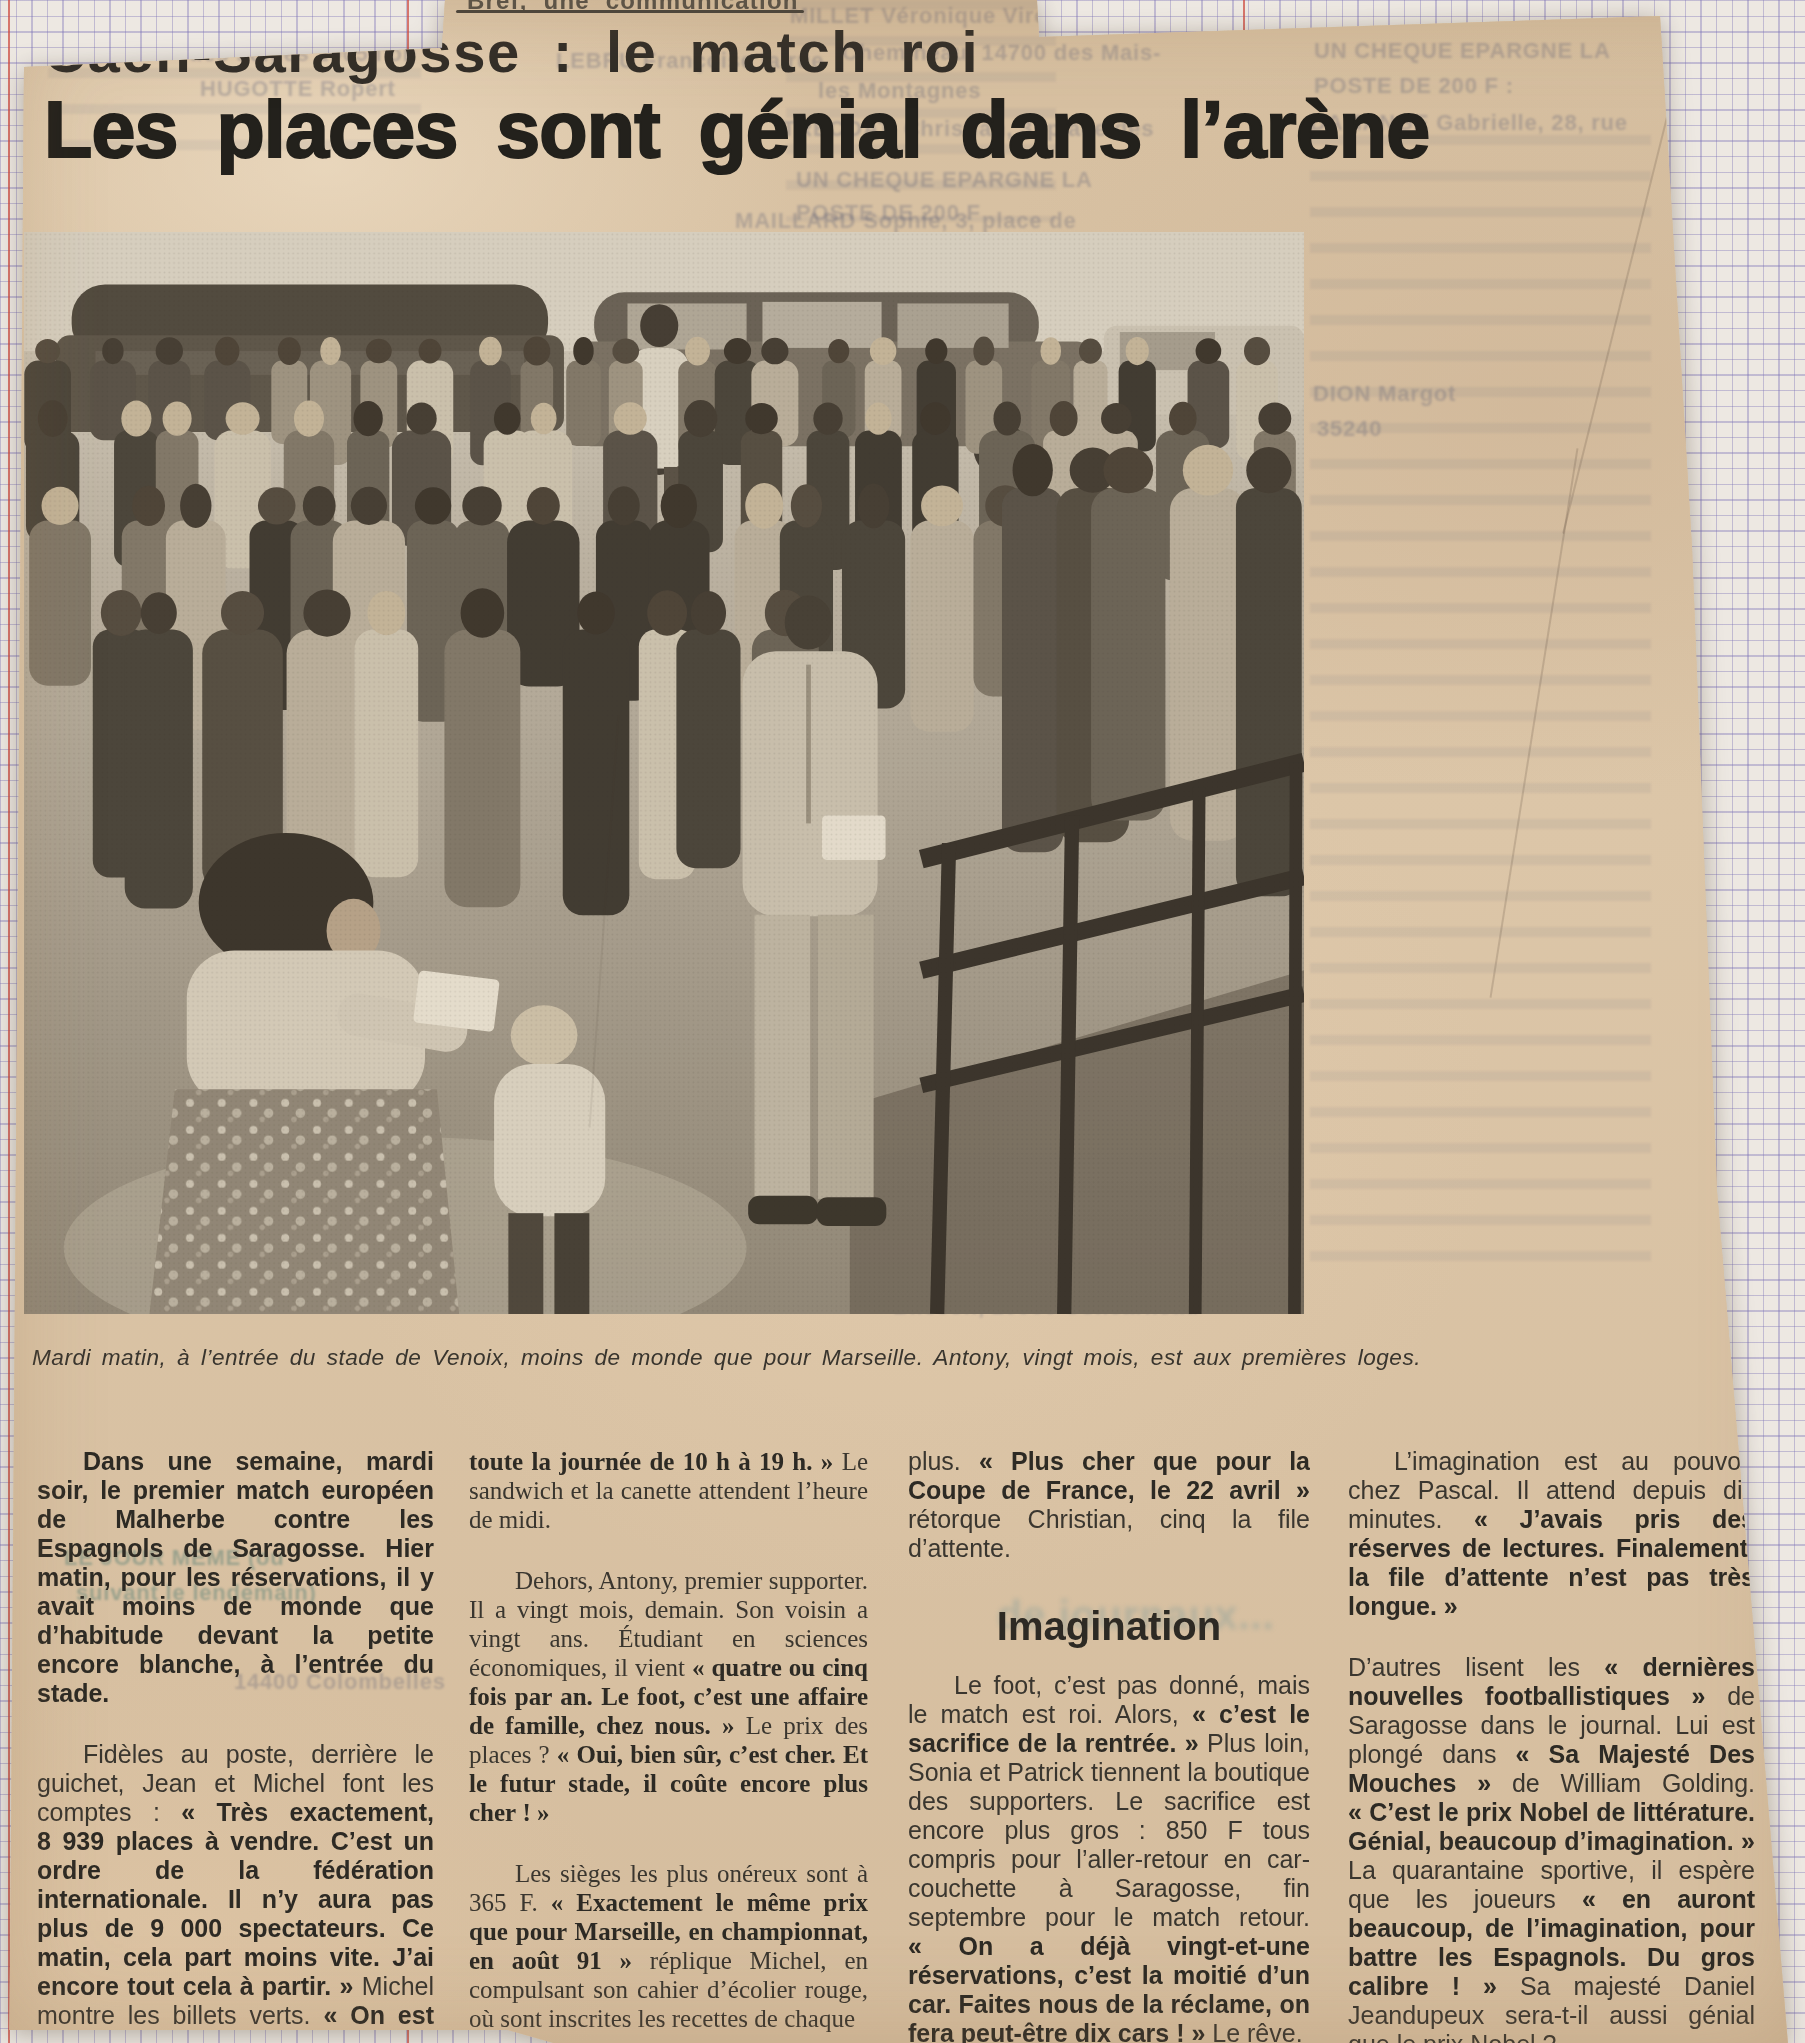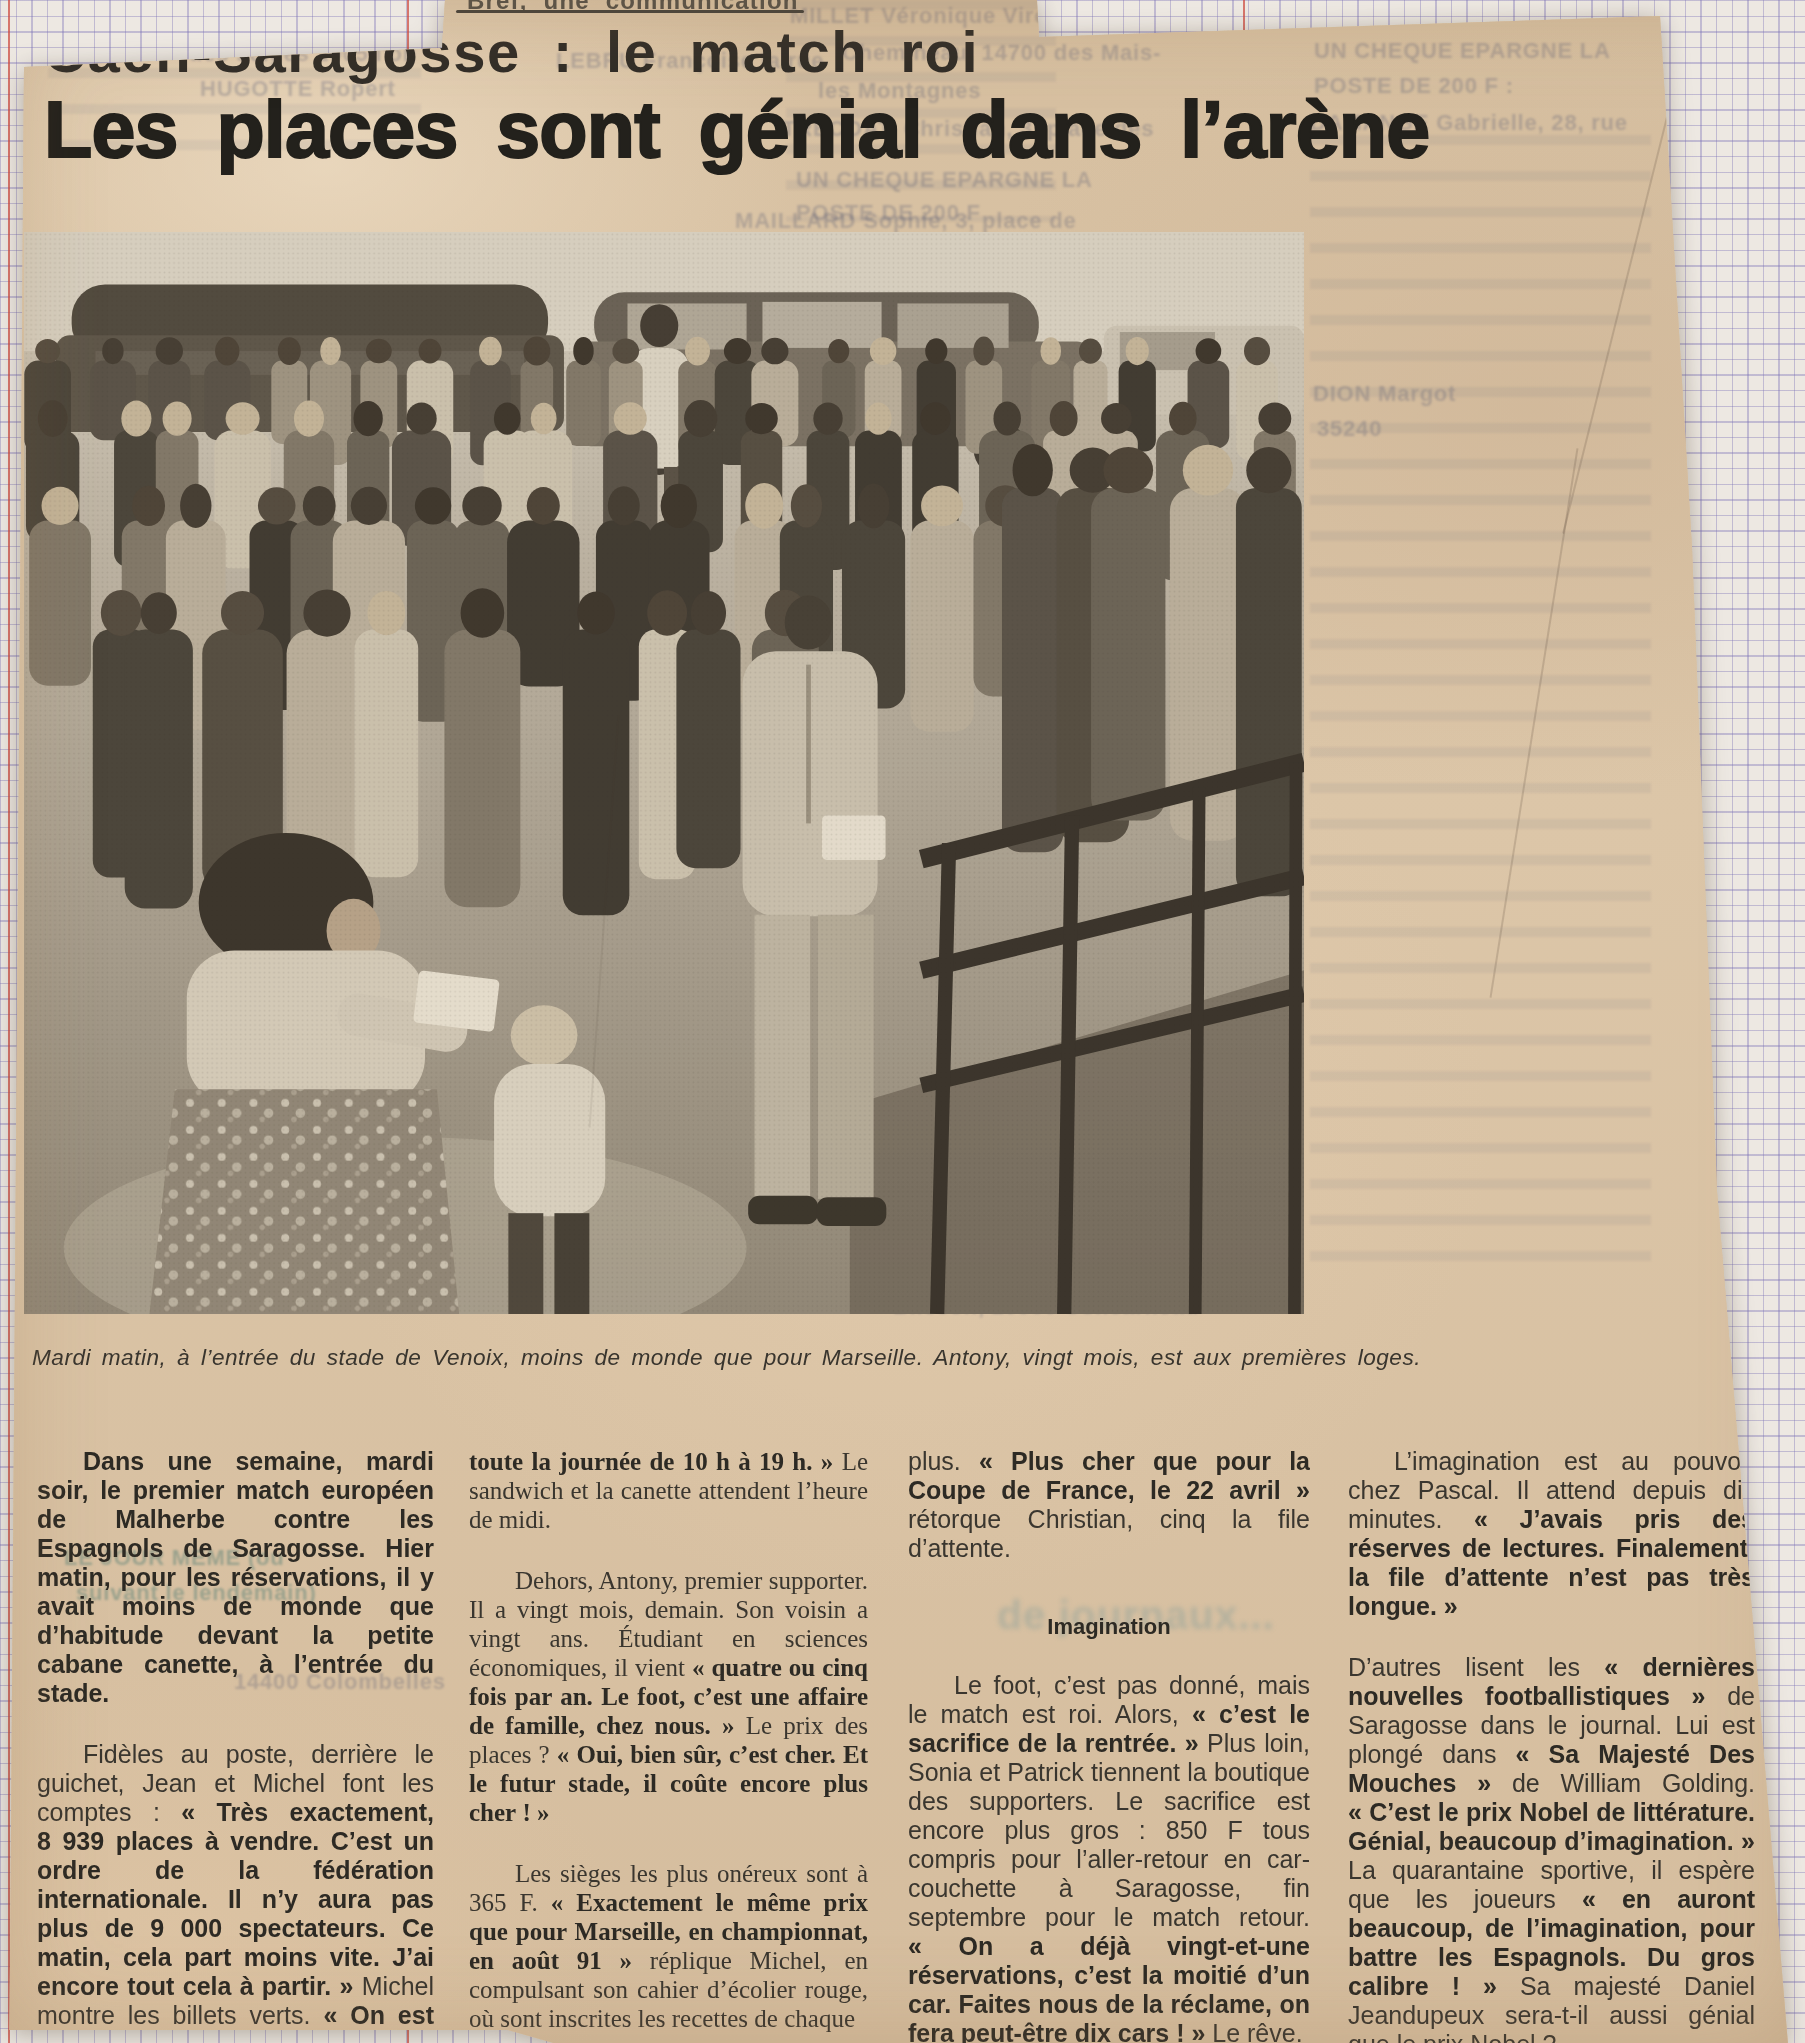--- a/index.html
+++ b/index.html
@@ -51,21 +51,21 @@
   
   .col{position:absolute;top:1447px;height:597px;overflow:hidden;color:#3a362f;
     font-size:25px;line-height:29px;}
   .col-1{left:37px;width:397px;}
   .col-2{left:469px;width:399px;font-family:Liberation Serif, serif;}
   .col-3{left:908px;width:402px;}
   .col-4{left:1348px;width:407px;}
   .para{margin:0 0 32px 0;text-align:justify;}
   .para.ind{text-indent:46px;}
   .para .b{font-weight:700;color:#2d2a24;}
-  .subhead{margin:49px 0 30px 0;text-align:center;font-size:22px;font-weight:700;color:#2d2a24;}
+  .subhead{margin:49px 0 30px 0;text-align:center;font-size:40px;font-weight:700;color:#2d2a24;}
 
   
   .ghost{position:absolute;font-weight:700;font-size:22px;color:rgba(88,94,116,0.30);
     filter:blur(1.3px);letter-spacing:0.8px;white-space:nowrap;pointer-events:none;}
   .ghost.teal{color:rgba(58,112,108,0.38);}
   .ghost.big{font-size:41px;color:rgba(70,128,148,0.24);filter:blur(2.4px);}
   .ghost-zone{position:absolute;pointer-events:none;filter:blur(1.2px);
     background:repeating-linear-gradient(to bottom, rgba(95,100,120,0.09) 0 10.3px, transparent 10.3px 36px);}
 </style>
 </head>
@@ -503,21 +503,21 @@
         </g>
 
         <rect x="0" y="0" width="1612" height="1363" fill="url(#ht)" opacity="0.10"></rect>
         <rect x="0" y="0" width="1612" height="1363" fill="#d4ba98" opacity="0.16"></rect>
       </svg>
     </div>
 
     <div class="caption">Mardi matin, à l’entrée du stade de Venoix, moins de monde que pour Marseille. Antony, vingt mois, est aux premières loges.</div>
 
     <div class="col col-1">
-        <p class="para ind"><span class="b">Dans une semaine, mardi soir, le premier match européen de Malherbe contre les Espagnols de Saragosse. Hier matin, pour les réservations, il y avait moins de monde que d’habitude devant la petite cabane canette, à l’entrée du stade.</span></p>
+        <p class="para ind"><span class="b">Dans une semaine, mardi soir, le premier match européen de Malherbe contre les Espagnols de Saragosse. Hier matin, pour les réservations, il y avait moins de monde que d’habitude devant la petite encore blanche, à l’entrée du stade.</span></p>
         <p class="para ind"><span>Fidèles au poste, derrière le guichet, Jean et Michel font les comptes&nbsp;: </span><span class="b">«&nbsp;Très exactement, 8&nbsp;939 places à vendre. C’est un ordre de la fédération internationale. Il n’y aura pas plus de 9&nbsp;000 spectateurs. Ce matin, cela part moins vite. J’ai encore tout cela à partir.&nbsp;»</span><span> Michel montre les billets verts. </span><span class="b">«&nbsp;On est encore là mercredi</span></p>
       </div>
     <div class="col col-2">
         <p class="para"><span class="b">toute la journée de 10&nbsp;h à 19&nbsp;h.&nbsp;»</span><span> Le sandwich et la canette attendent l’heure de midi.</span></p>
         <p class="para ind"><span>Dehors, Antony, premier supporter. Il a vingt mois, demain. Son voisin a vingt ans. Étudiant en sciences économiques, il vient </span><span class="b">«&nbsp;quatre ou cinq fois par an. Le foot, c’est une affaire de famille, chez nous.&nbsp;»</span><span> Le prix des places&nbsp;? </span><span class="b">«&nbsp;Oui, bien sûr, c’est cher. Et le futur stade, il coûte encore plus cher&nbsp;!&nbsp;»</span></p>
         <p class="para ind"><span>Les sièges les plus onéreux sont à 365&nbsp;F. </span><span class="b">«&nbsp;Exactement le même prix que pour Marseille, en championnat, en août 91&nbsp;»</span><span> réplique Michel, en compulsant son cahier d’écolier rouge, où sont inscrites les recettes de chaque</span></p>
       </div>
     <div class="col col-3">
         <p class="para"><span>plus. </span><span class="b">«&nbsp;Plus cher que pour la Coupe de France, le 22 avril&nbsp;»</span><span> rétorque Christian, cinq la file d’attente.</span></p>
         <h3 class="subhead">Imagination</h3>

